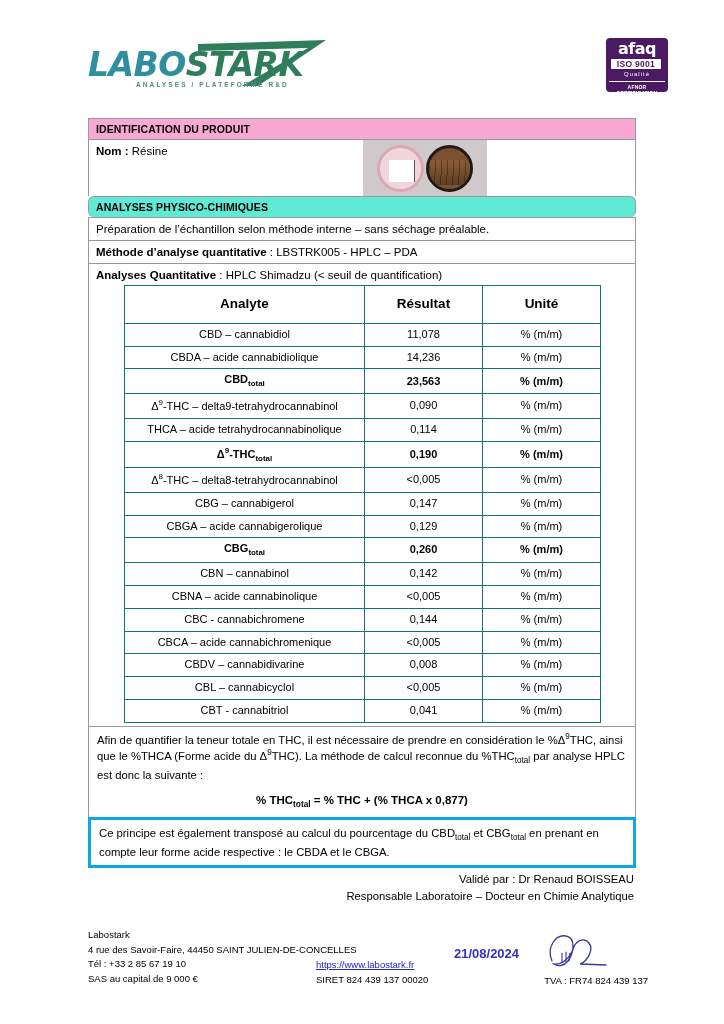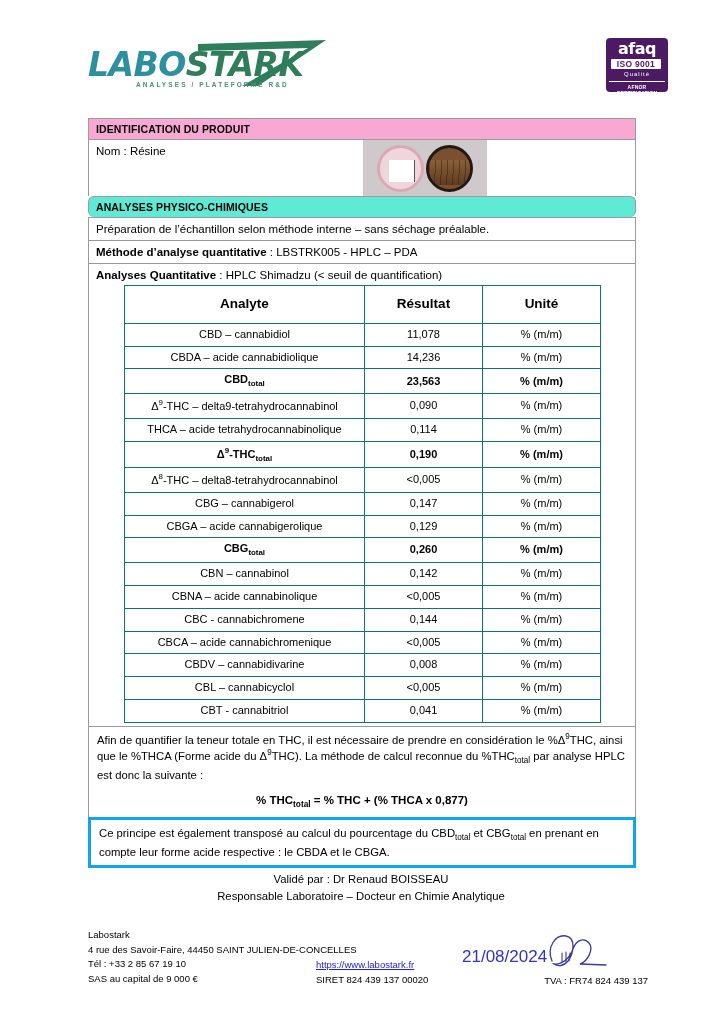--- a/index.html
+++ b/index.html
@@ -103,21 +103,21 @@
   .row-box {
     border: 1px solid #9a9a9a;
     border-bottom: none;
     padding: 5px 7px;
     font-size: 11.5px;
     position: relative;
     min-height: 20px;
   }
   .row-box:last-child { border-bottom: 1px solid #9a9a9a; }
   .row-nom { height: 57px; }
-  .row-nom .nom-label { font-weight: normal; }
+  .row-nom .nom-label { font-weight: bold; }
 
   .specimen {
     position: absolute;
     left: 274px; top: 0;
     width: 124px; height: 56px;
     background: #cfc9cb;
     display: flex; align-items: center; justify-content: center;
     gap: 2px;
   }
   .dish {
@@ -203,21 +203,21 @@
     margin-top: 9px;
   }
   .note-last {
     border: 3px solid #0ea5e9;
     padding: 5px 8px 5px 8px;
     font-size: 11.3px;
     line-height: 1.42;
   }
 
   .validation {
-    text-align: center;
+    text-align: right;
     font-size: 11.3px;
     line-height: 1.5;
     padding-top: 3px;
     padding-right: 2px;
   }
 
   
   .footer {
     position: absolute;
     left: 88px; top: 928px;
@@ -226,22 +226,22 @@
     line-height: 1.55;
   }
   .f-grid {
     position: relative;
     height: 62px;
   }
   .f-col1 { position: absolute; left: 0; top: 0; }
   .f-col2 { position: absolute; left: 228px; top: 30px; }
   .f-link { color: #2222cc; text-decoration: underline; }
   .f-date {
-    position: absolute; left: 374px; top: 16px;
-    color: #3333bb; font-size: 17px;
+    position: absolute; left: 366px; top: 16px;
+    color: #3333bb; font-size: 13px; font-weight: bold;
   }
   .f-tva { position: absolute; right: 0; top: 46px; font-size: 9.5px; }
   .sig {
     position: absolute; left: 452px; top: 3px;
     width: 70px; height: 44px;
   }
 </style>
 </head>
 <body>
 

